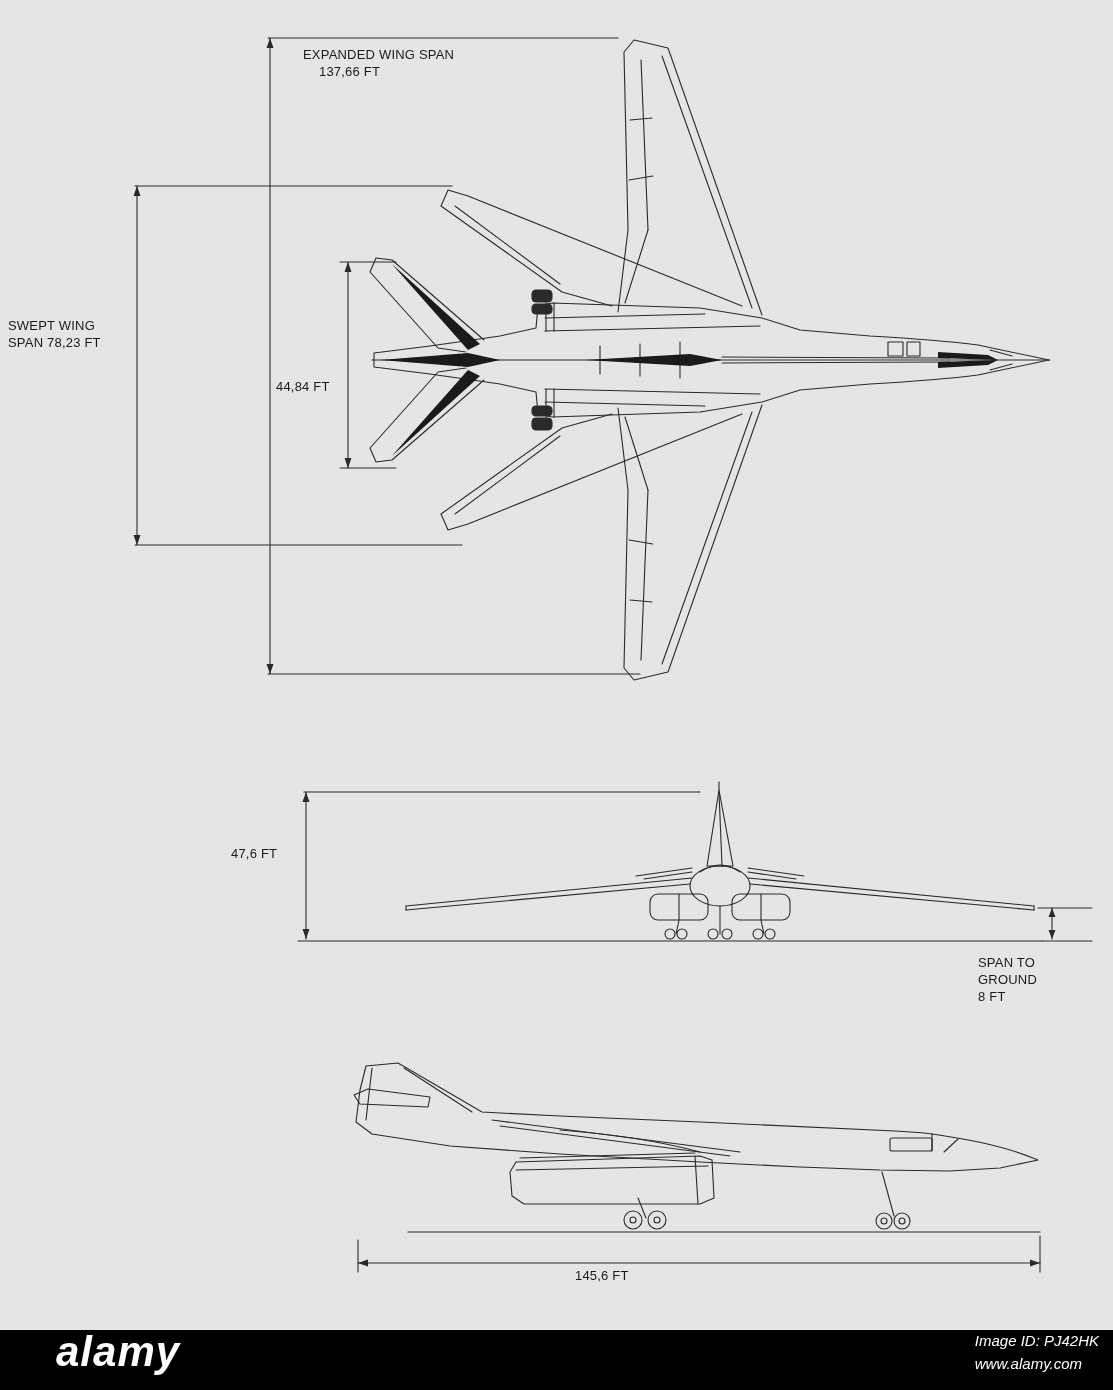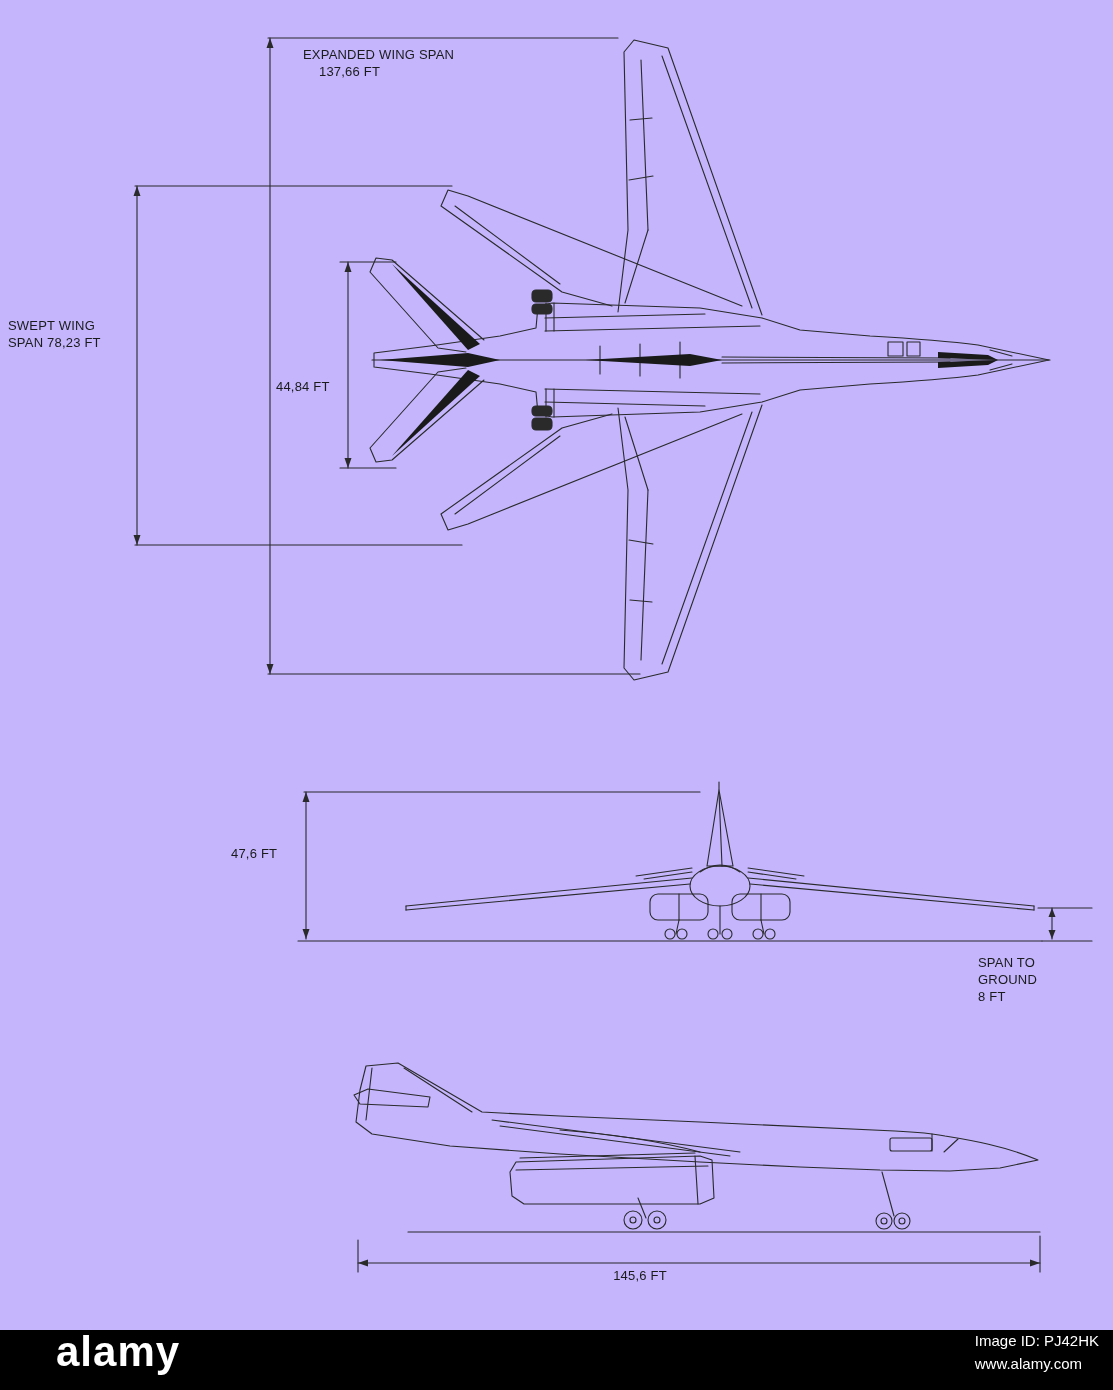--- a/index.html
+++ b/index.html
@@ -1,24 +1,24 @@
 <!DOCTYPE html>
 <html><head>
 <meta charset="utf-8">
 <style>
   html,body{margin:0;padding:0;background:#fff;}
-  .page{position:relative;width:1113px;height:1390px;background:#c4b5fd;overflow:hidden;
+  .page{position:relative;width:1113px;height:1390px;background:#e5e5e5;overflow:hidden;
         font-family:"Liberation Sans", sans-serif;color:#1a1a1a;}
   .drawing{position:absolute;left:0;top:0;}
   .dim-label{position:absolute;font-size:13px;line-height:1.3;letter-spacing:.2px;color:#1b1b1b;white-space:nowrap;}
   .dim-label .indent{margin-left:16px;}
-  .center{text-align:center;}
+  .center{text-align:left;}
   .watermark-bar{position:absolute;left:0;top:1330px;width:1113px;height:60px;background:#000;
                  display:flex;align-items:center;justify-content:space-between;
-                 padding:0 14px 16px 56px;box-sizing:border-box;}
+                 padding:0 14px 16px 56px;box-sizing:border-box;font-style:italic;}
   .brand{color:#fff;font-size:42px;font-weight:700;letter-spacing:1px;line-height:1;}
   .meta{color:#fff;font-size:15px;line-height:1.55;}
 </style>
 </head>
 <body>
 
 <div class="page">
 
   <svg class="drawing" width="1113" height="1330" viewBox="0 0 1113 1330">
     <g fill="none" stroke="#2a2a2a" stroke-width="1.1" stroke-linejoin="round" stroke-linecap="round">

